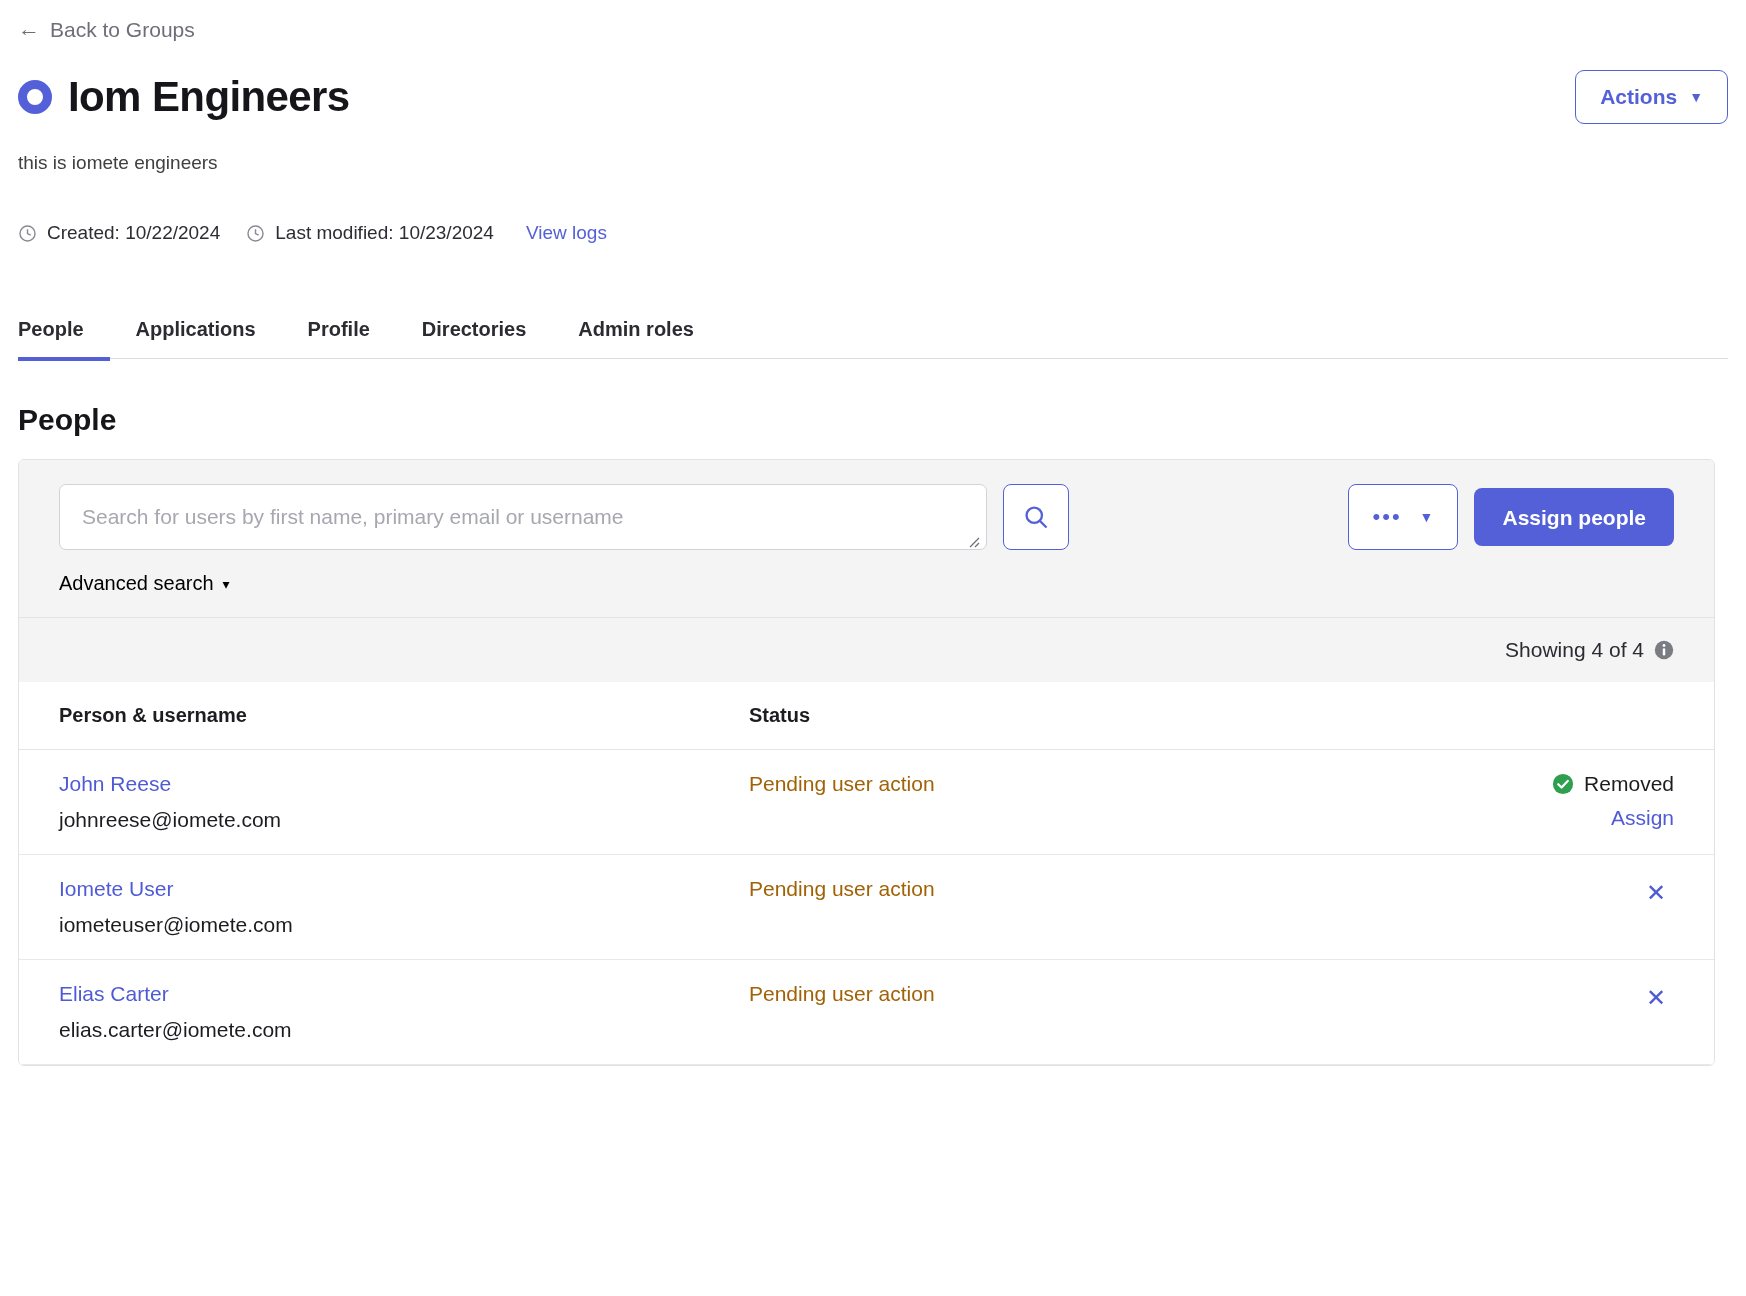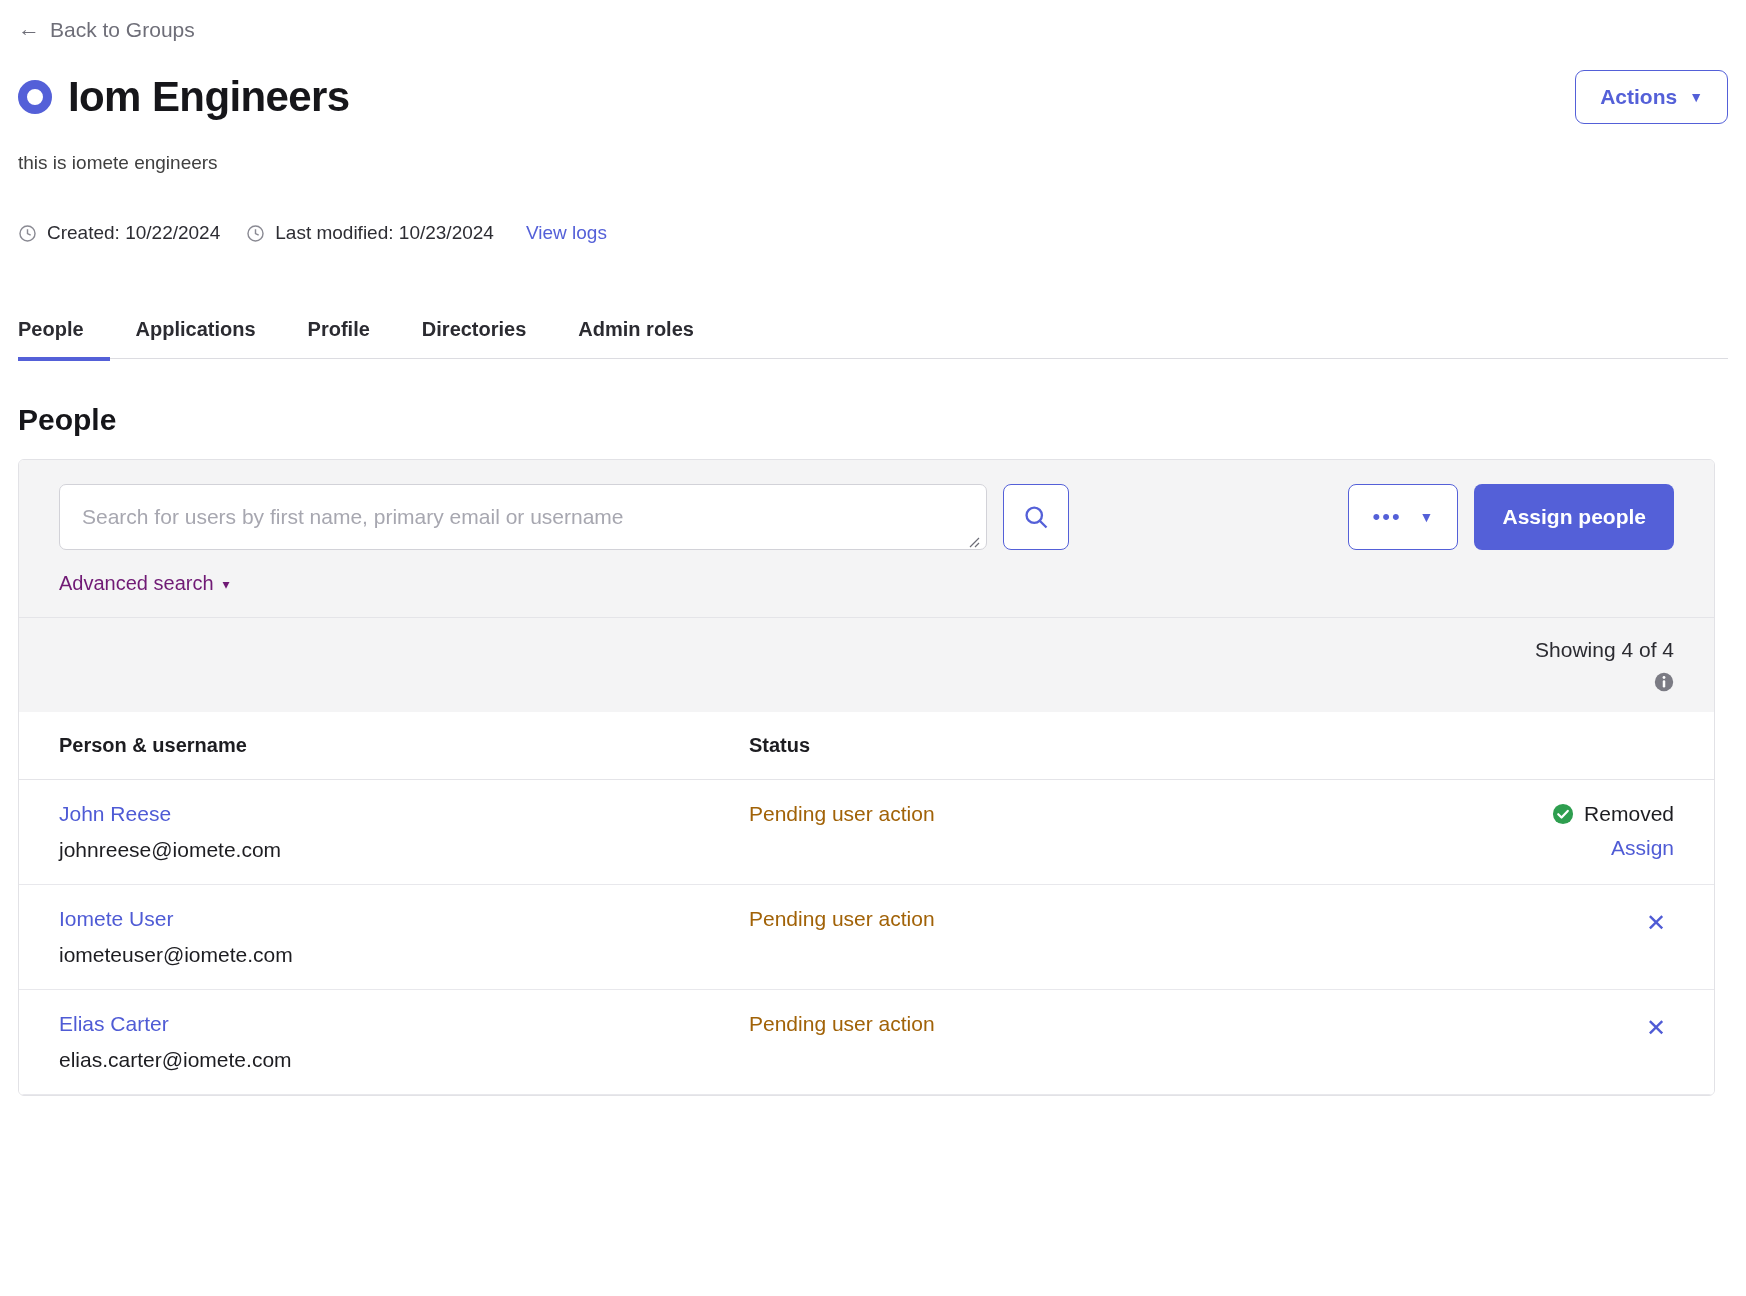--- a/index.html
+++ b/index.html
@@ -110,35 +110,35 @@
   .more-btn {
     display: inline-flex; align-items: center; gap: 18px;
     border: 1.5px solid #5460d8; border-radius: 8px; background: #ffffff;
     color: #5460d8; padding: 18px 24px; cursor: pointer; height: 66px;
     font-size: 20px; line-height: 1;
   }
   .dots { letter-spacing: 2px; font-size: 22px; line-height: 1; }
   .assign-btn {
     border: none; border-radius: 8px; background: #5460d8; color: #ffffff;
     font-size: 21px; font-weight: 700; padding: 18px 28px; cursor: pointer;
-    height: 66px; font-family: "Liberation Sans", sans-serif;
+    height: 58px; font-family: "Liberation Sans", sans-serif;
   }
   .advanced-search {
     display: inline-flex; align-items: center; gap: 9px;
-    margin-top: 18px; color: #701a75; font-size: 20px; cursor: pointer;
+    margin-top: 18px; color: #000000; font-size: 20px; cursor: pointer;
   }
 
   
   .showing-bar {
     background: #f4f4f5; border-top: 1px solid #e4e4e8;
     padding: 20px 40px; display: flex; justify-content: flex-end; align-items: center;
   }
   .showing-text {
-    display: inline-flex; align-items: flex-end; gap: 10px;
-    font-size: 21px; color: #2b2b31; flex-direction: column;
+    display: inline-flex; align-items: center; gap: 10px;
+    font-size: 21px; color: #2b2b31;
   }
   .info-icon { width: 20px; height: 20px; display: block; }
 
   
   table.people-table { width: 100%; border-collapse: collapse; background: #ffffff; }
   table.people-table th {
     text-align: left; font-size: 20px; font-weight: 700; color: #1d1d21;
     padding: 22px 0 22px 0; border-bottom: 1px solid #e4e4e8;
   }
   table.people-table td {

